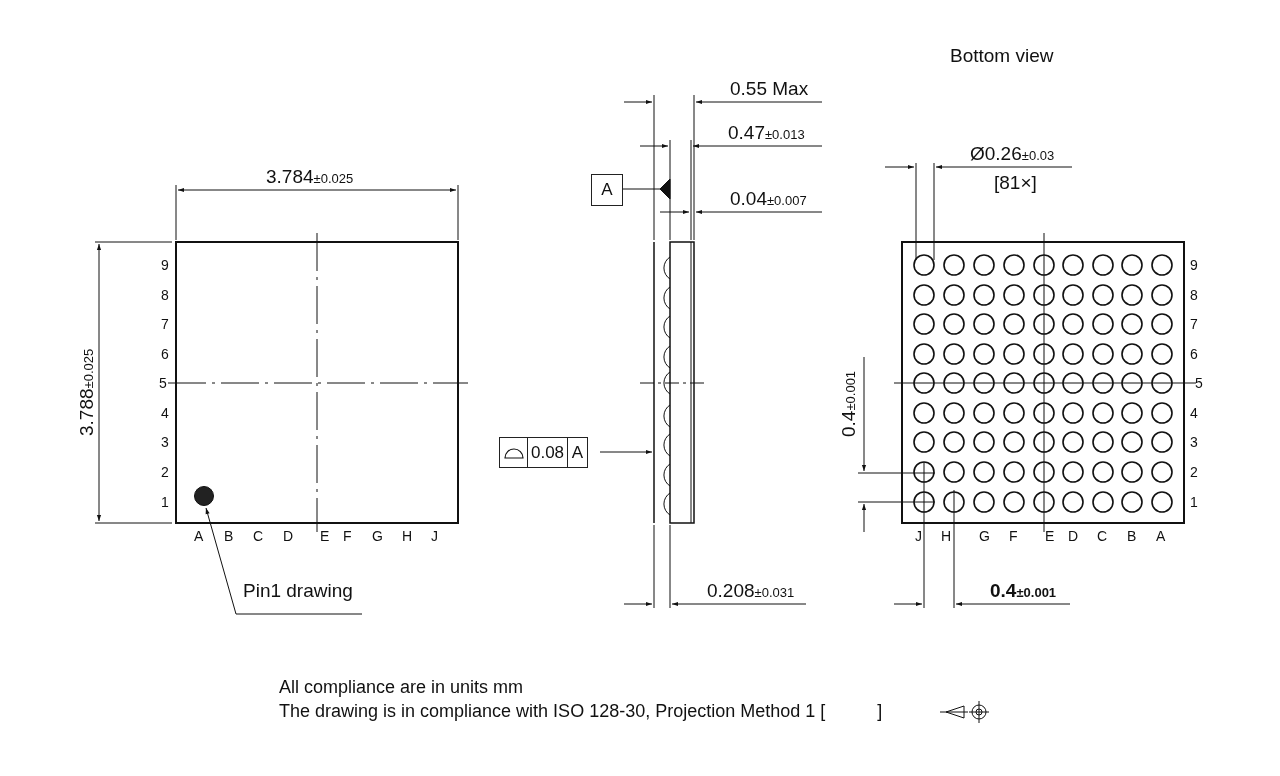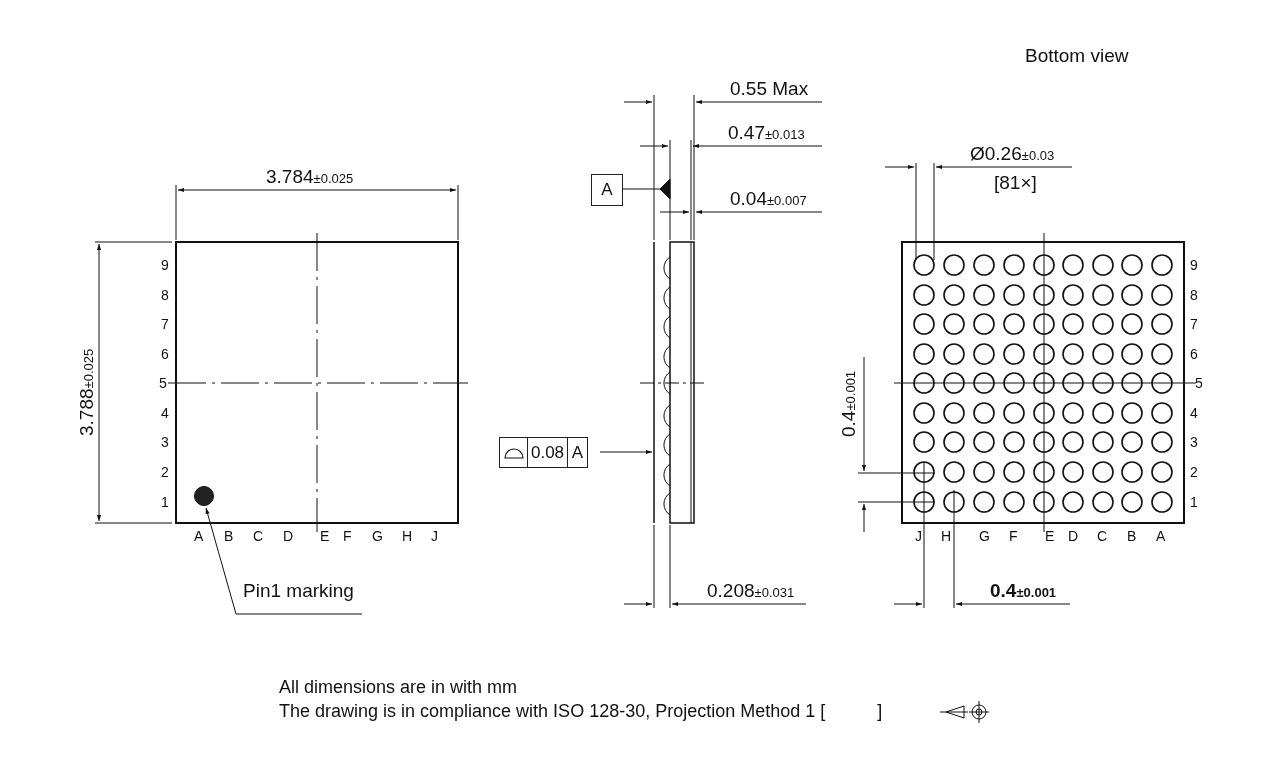--- a/index.html
+++ b/index.html
@@ -223,42 +223,42 @@
   <div class="txt lbl" style="left:194px;top:528px;">A</div>
   <div class="txt lbl" style="left:224px;top:528px;">B</div>
   <div class="txt lbl" style="left:253px;top:528px;">C</div>
   <div class="txt lbl" style="left:283px;top:528px;">D</div>
   <div class="txt lbl" style="left:320px;top:528px;">E</div>
   <div class="txt lbl" style="left:343px;top:528px;">F</div>
   <div class="txt lbl" style="left:372px;top:528px;">G</div>
   <div class="txt lbl" style="left:402px;top:528px;">H</div>
   <div class="txt lbl" style="left:431px;top:528px;">J</div>
 </div>
-<div class="txt big" style="left:243px;top:580px;">Pin1 marking</div>
+<div class="txt big" style="left:243px;top:580px;">Pin1 drawing</div>
 
 <div class="txt big" style="left:730px;top:78px;">0.55 Max</div>
 <div class="txt big" style="left:728px;top:122px;"><span>0.47</span><span class="tol">±0.013</span></div>
 <div class="txt big" style="left:730px;top:188px;"><span>0.04</span><span class="tol">±0.007</span></div>
 <div class="txt big" style="left:707px;top:580px;"><span>0.208</span><span class="tol">±0.031</span></div>
 
 <div class="box" style="left:591px;top:174px;width:30px;height:30px;">
   <div class="cell" style="width:100%;">A</div>
 </div>
 
 <div class="box" style="left:499px;top:437px;width:87px;height:29px;">
   <div class="cell" style="width:28px;">
     <svg width="22" height="14" viewBox="0 0 22 14" style="position:static;">
         <path d="M2,12 A9,9 0 0 1 20,12 Z" fill="none" stroke="#111" stroke-width="1.2"></path>
       </svg>
   </div>
   <div class="cell" style="width:40px;">0.08</div>
   <div class="cell" style="width:19px;">A</div>
 </div>
 
-<div class="txt big" style="left:1025px;top:45px;">Bottom view</div>
+<div class="txt big" style="left:950px;top:45px;">Bottom view</div>
 <div class="txt big" style="left:970px;top:143px;"><span>Ø0.26</span><span class="tol">±0.03</span></div>
 <div class="txt big" style="left:994px;top:172px;">[81×]</div>
 <div class="txt big rot" style="left:838px;top:437px;"><span>0.4</span><span class="tol">±0.001</span></div>
 <div class="txt big" style="left:990px;top:580px;font-weight:bold;"><span>0.4</span><span class="tol">±0.001</span></div>
 
 <div>
   <div class="txt lbl" style="left:1190px;top:257px;">9</div>
   <div class="txt lbl" style="left:1190px;top:287px;">8</div>
   <div class="txt lbl" style="left:1190px;top:316px;">7</div>
   <div class="txt lbl" style="left:1190px;top:346px;">6</div>
@@ -273,14 +273,14 @@
   <div class="txt lbl" style="left:941px;top:528px;">H</div>
   <div class="txt lbl" style="left:979px;top:528px;">G</div>
   <div class="txt lbl" style="left:1009px;top:528px;">F</div>
   <div class="txt lbl" style="left:1045px;top:528px;">E</div>
   <div class="txt lbl" style="left:1068px;top:528px;">D</div>
   <div class="txt lbl" style="left:1097px;top:528px;">C</div>
   <div class="txt lbl" style="left:1127px;top:528px;">B</div>
   <div class="txt lbl" style="left:1156px;top:528px;">A</div>
 </div>
 
-<div class="txt note" style="left:279px;top:676px;">All dimensions are in with mm</div>
+<div class="txt note" style="left:279px;top:676px;">All compliance are in units mm</div>
 <div class="txt note" style="left:279px;top:700px;"><span>The drawing is in compliance with ISO 128-30, Projection Method 1 [</span><span style="display:inline-block;width:52px;"></span><span>]</span></div>
 
 </body></html>

